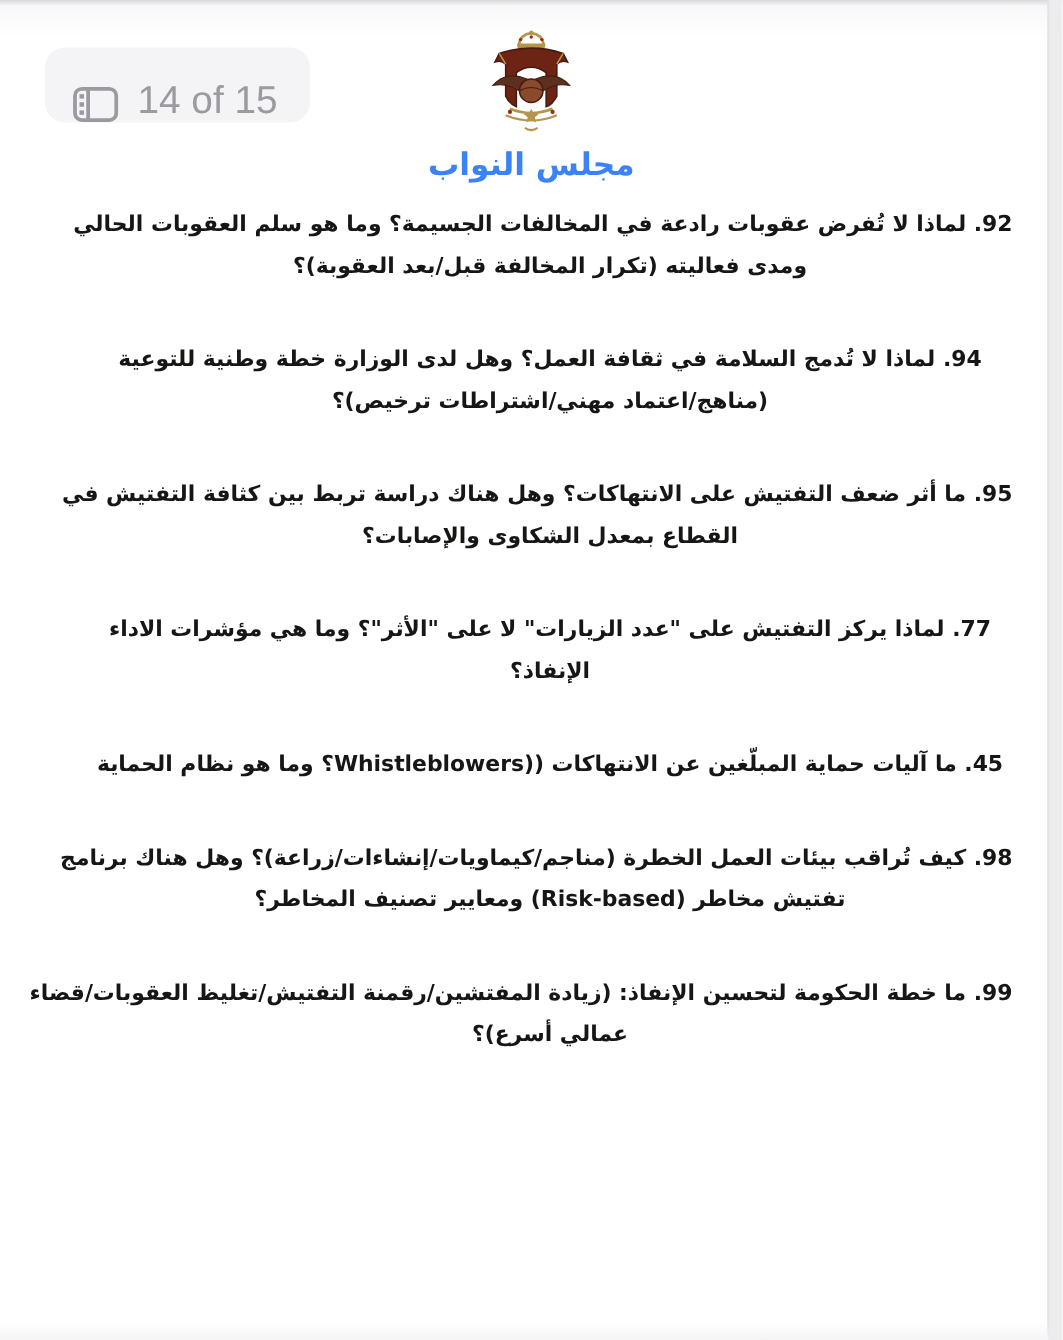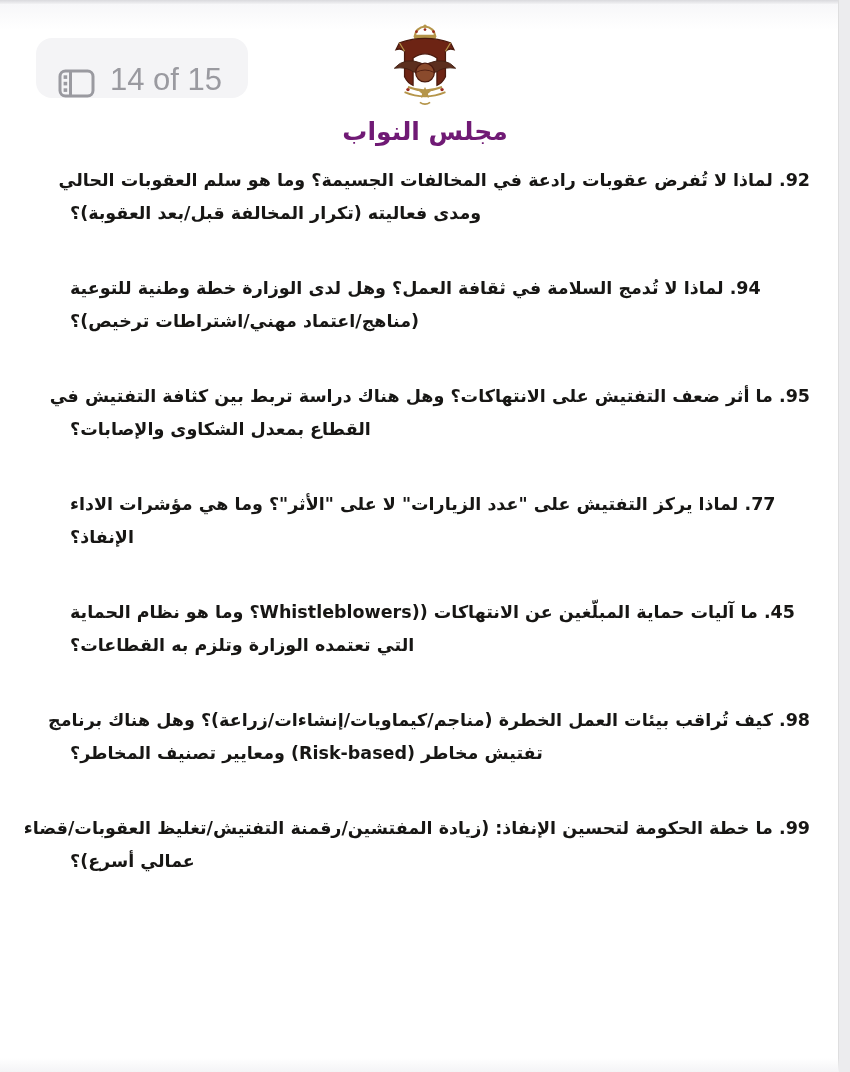--- a/index.html
+++ b/index.html
@@ -40,29 +40,29 @@
     font-size:31px;font-weight:500;
   }
   .badge svg{display:block;}
   
   .emblem{
     position:absolute;top:24px;left:50%;transform:translateX(-50%);
   }
   .callig{
     position:absolute;top:117px;left:0;right:0;
     text-align:center;
-    font-size:25px;font-weight:700;color:#701a75;
+    font-size:25px;font-weight:700;color:#3b82f6;
     font-family:"DejaVu Sans",sans-serif;
     letter-spacing:-0.5px;
   }
   
   .questions{
     position:absolute;top:164px;right:40px;left:70px;
     direction:rtl;
-    text-align:left;
+    text-align:center;
     color:#171614;
     font-size:17.5px;
     font-weight:600;
     line-height:33px;
   }
   .question{margin-bottom:42px;}
   .qline{white-space:nowrap;}
 </style>
 </head>
 <body>
@@ -126,21 +126,20 @@
     <div class="question">
       <div class="qline">95. ما أثر ضعف التفتيش على الانتهاكات؟ وهل هناك دراسة تربط بين كثافة التفتيش في</div>
       <div class="qline">القطاع بمعدل الشكاوى والإصابات؟</div>
     </div>
     <div class="question">
       <div class="qline">77. لماذا يركز التفتيش على "عدد الزيارات" لا على "الأثر"؟ وما هي مؤشرات الاداء</div>
       <div class="qline">الإنفاذ؟</div>
     </div>
     <div class="question">
       <div class="qline">45. ما آليات حماية المبلّغين عن الانتهاكات ((Whistleblowers؟ وما هو نظام الحماية</div>
-      <div class="qline">التي تعتمده الوزارة وتلزم به القطاعات؟</div>
     </div>
     <div class="question">
       <div class="qline">98. كيف تُراقب بيئات العمل الخطرة (مناجم/كيماويات/إنشاءات/زراعة)؟ وهل هناك برنامج</div>
       <div class="qline">تفتيش مخاطر (Risk-based) ومعايير تصنيف المخاطر؟</div>
     </div>
     <div class="question">
       <div class="qline">99. ما خطة الحكومة لتحسين الإنفاذ: (زيادة المفتشين/رقمنة التفتيش/تغليظ العقوبات/قضاء</div>
       <div class="qline">عمالي أسرع)؟</div>
     </div>
   </div>

